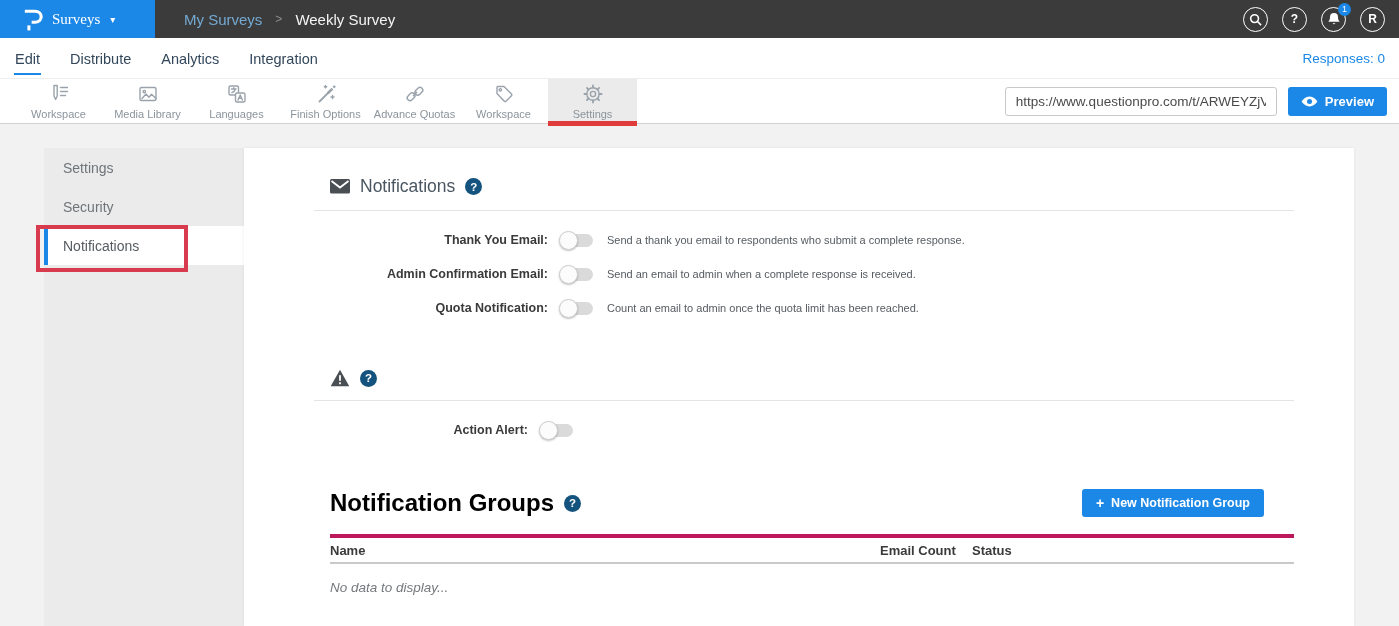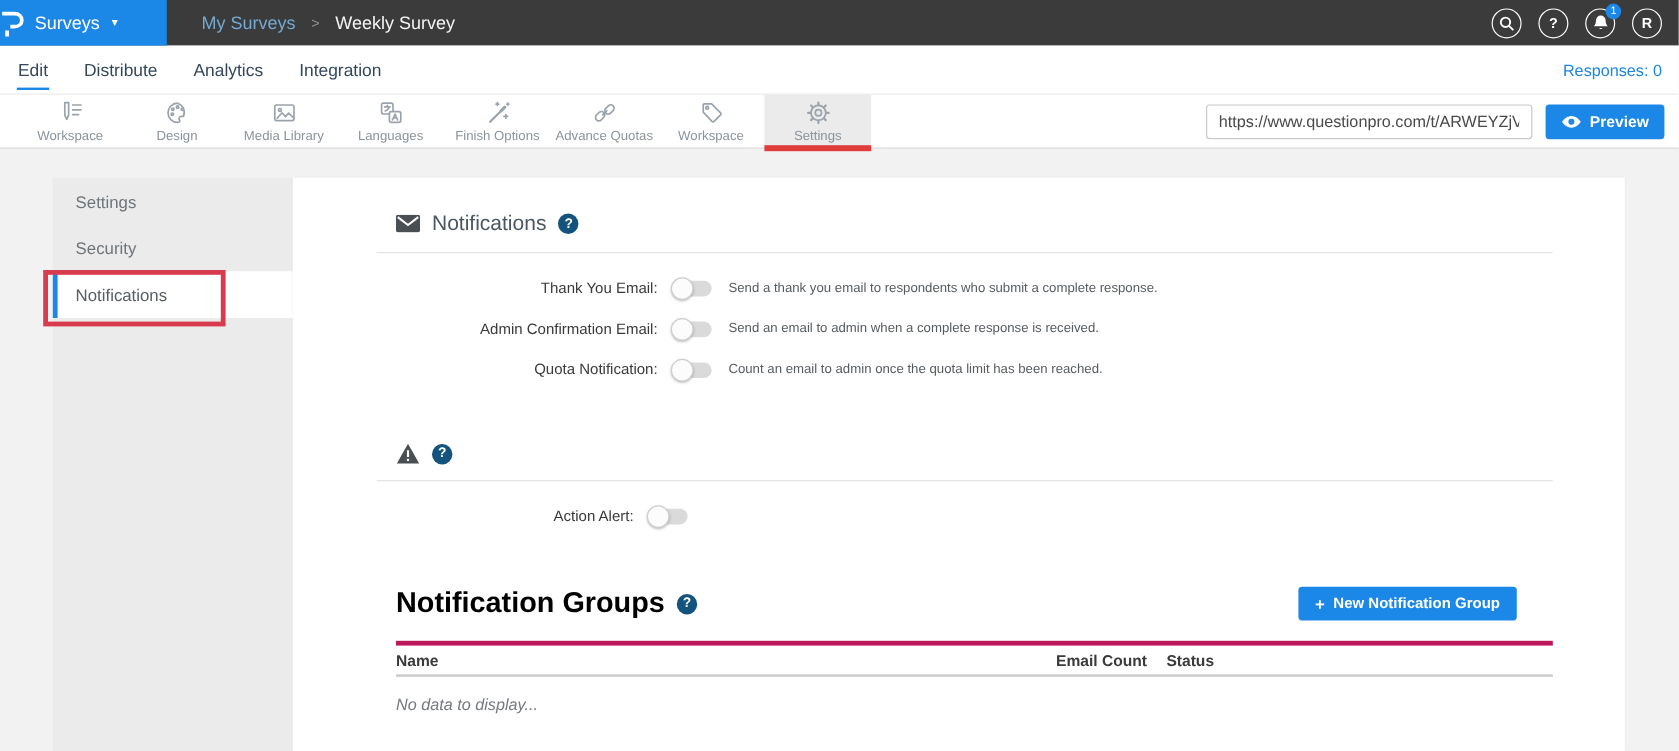--- a/index.html
+++ b/index.html
@@ -1,22 +1,22 @@
 <!DOCTYPE html>
 <html><head>
 <meta charset="utf-8">
 <style>
   * { margin:0; padding:0; box-sizing:border-box; }
   html,body { width:1399px; height:626px; overflow:hidden; background:#f2f2f2;
     font-family:"Liberation Sans", sans-serif; }
 
   
   .topbar { height:38px; background:#3b3b3b; display:flex; align-items:stretch; }
-  .brand { width:139px; background:#1b87e6; display:flex; align-items:center;
-    padding-left:0; gap:9px; color:#fff; cursor:pointer; }
+  .brand { width:155px; background:#1b87e6; display:flex; align-items:center;
+    padding-left:23px; gap:9px; color:#fff; cursor:pointer;font-family:Liberation Serif, serif; }
   .brand-label { font-size:15px; }
   .caret { font-size:10px; margin-left:1px; }
   .breadcrumb { display:flex; align-items:center; gap:13px; margin-left:29px; font-size:15px;text-align:center; }
   .crumb-parent { color:#74a9d2; cursor:pointer; }
   .crumb-sep { color:#8d8d8d; font-size:12px; }
   .crumb-current { color:#f4f4f4; }
   .topbar-icons { margin-left:auto; display:flex; align-items:center; gap:14px; padding-right:14px; }
   .circle-icon { width:25px; height:25px; border:1.5px solid #fff; border-radius:50%;
     display:flex; align-items:center; justify-content:center; color:#fff; font-size:12px;
     font-weight:bold; position:relative; cursor:pointer; flex:none; }
@@ -60,21 +60,21 @@
     box-shadow:0 0 3px rgba(0,0,0,0.07); padding:0 60px 0 86px; overflow:hidden; }
 
   .section-header { display:flex; align-items:center; gap:10px; }
   .section-header h2 { font-size:17.5px; font-weight:normal; color:#4a5661; }
   .help-badge { width:17px; height:17px; border-radius:50%; background:#15537f; color:#fff;
     font-size:11.5px; font-weight:bold; display:inline-flex; align-items:center;
     justify-content:center; cursor:pointer; flex:none; }
   .divider { border:none; border-top:1px solid #e4e4e4; margin:13px 0 12px -16px; }
 
   .toggle-row { display:flex; align-items:center; height:34px; }
-  .t-label { width:218px; text-align:right; font-weight:normal; font-size:12.5px; color:#3a3a3a; flex:none; }
+  .t-label { width:218px; text-align:right; font-weight:bold; font-size:12.5px; color:#3a3a3a; flex:none; }
   .t-label.narrow { width:198px; }
   .toggle { width:32px; height:13px; background:#dadada; border-radius:7px; position:relative;
     margin:0 14px 0 13px; cursor:pointer; flex:none; }
   .knob { position:absolute; left:-2px; top:-3px; width:19px; height:19px; border-radius:50%;
     background:#fcfcfc; border:1px solid #cfcfcf; box-shadow:0 1px 2px rgba(0,0,0,0.25); }
   .t-desc { font-size:11px; color:#565b60; }
 
   .sec1 { margin-top:28px; }
   .sec2 { margin-top:44px; }
   .sec3-header { display:flex; align-items:center; gap:10px; margin-top:42px; }
@@ -142,30 +142,20 @@
 <div class="toolbar">
   <div class="tool-item">
     <svg width="22" height="22" viewBox="0 0 22 22">
       <path d="M6 2.5 h3.2 v10.5 l-1.6 3.4 -1.6 -3.4 z"></path>
       <path d="M12.5 4.5 h7 M12.5 8.5 h7 M12.5 12.5 h5"></path>
     </svg>
     <span class="tool-label">Workspace</span>
   </div>
   <div class="tool-item">
     <svg width="22" height="22" viewBox="0 0 22 22">
-      <path d="M11 3 a8 8 0 1 0 0 16 c1.8 0 2.2-1.1 1.5-2.2 -0.8-1.2 0-2.8 1.7-2.8 h1.6 A8 8 0 0 0 11 3 z"></path>
-      <circle cx="7" cy="8" r="1"></circle>
-        <circle cx="11" cy="6.3" r="1"></circle>
-      <circle cx="15" cy="8" r="1"></circle>
-        <circle cx="6.6" cy="12.2" r="1"></circle>
-    </svg>
-    <span class="tool-label">Design</span>
-  </div>
-  <div class="tool-item">
-    <svg width="22" height="22" viewBox="0 0 22 22">
       <rect x="3" y="4.5" width="16" height="13" rx="1.5"></rect>
       <circle cx="7.3" cy="8.6" r="1.2"></circle>
       <path d="M5 15.5 l4-4.5 3 3.2 2.5-3 4.5 4.3"></path>
     </svg>
     <span class="tool-label">Media Library</span>
   </div>
   <div class="tool-item">
     <svg width="22" height="22" viewBox="0 0 22 22">
       <rect x="3" y="3" width="9.5" height="9" rx="1.5"></rect>
       <path d="M5.5 6 h4.5 M7.75 6 v-1.2 M6 9.5 c1.5-0.5 3-2 3.5-3.5"></path>

